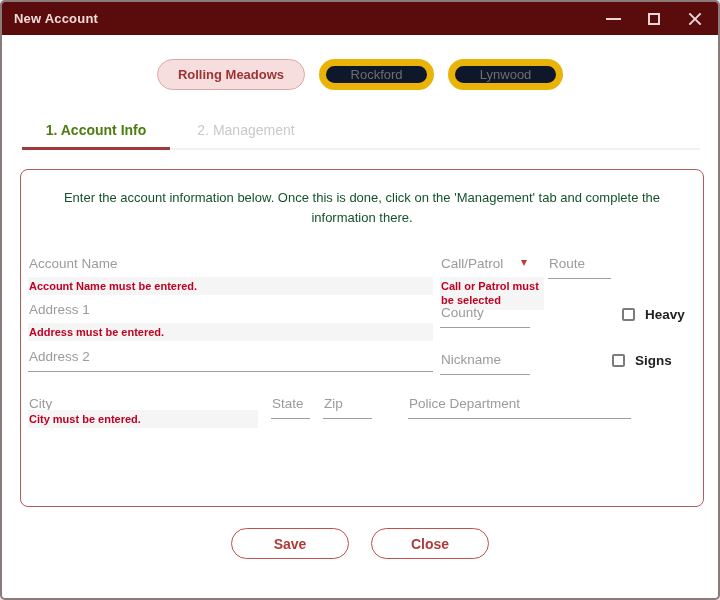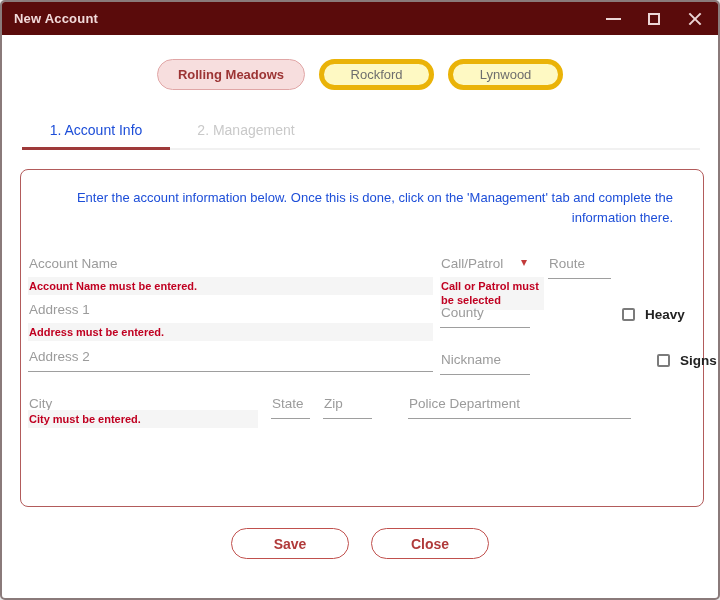--- a/index.html
+++ b/index.html
@@ -39,51 +39,51 @@
 
   
   .pills{
     position:absolute; top:57px; left:0; right:0;
     display:flex; justify-content:center; gap:14px;
   }
   .pill{
     min-width:115px; height:31px; border-radius:16px;
     display:flex; align-items:center; justify-content:center;
     padding:0 20px; font-size:13px; cursor:pointer;
-    background:#fef9c3; border:5px solid #eab308; color:#6e6e6e;
+    background:#0f172a; border:7px solid #eab308; color:#6e6e6e;
   }
   .pill.selected{
     background:#f7dede; border:1px solid #e0a6a6; color:#9c3434; font-weight:bold;
   }
 
   
   .tabbar{
     position:absolute; top:110px; left:20px; right:18px; height:38px;
     display:flex; border-bottom:2px solid #f1f1f1;
   }
   .tab{
     height:100%; display:flex; align-items:center; justify-content:center;
     font-size:14px; cursor:pointer; position:relative;
   }
   .tab.t1{ width:148px; }
   .tab.t2{ width:152px; }
-  .tab.active{ color:#1d4ed8; font-weight:normal; }
+  .tab.active{ color:#4d7c0f; font-weight:bold; }
   .tab.inactive{ color:#c9c9c9; }
   .tab.active::after{
     content:""; position:absolute; left:0; right:0; bottom:-2px; height:3px; background:#9e3a3a;
   }
 
   
   .panel{
     position:absolute; left:18px; top:167px; width:684px; height:338px;
     border:1px solid #b25b5b; border-radius:8px; background:#fff;
   }
   .instructions{
     position:absolute; top:18px; left:30px; right:30px;
-    text-align:right; color:#1d4ed8; font-size:13px; line-height:1.55;
+    text-align:center; color:#14532d; font-size:13px; line-height:1.55;
   }
 
   
   .fld{ position:absolute; height:21px; }
   .fld input{
     width:100%; height:100%; border:none; outline:none; background:transparent;
     border-bottom:1px solid #9e9e9e;
     font-family:inherit; font-size:13.5px; color:#333;
     padding:0 0 9px 1px;
   }
@@ -189,21 +189,21 @@
       <span class="lbl">Heavy</span>
     </div>
 
     <div class="fld" style="left:7px; top:177px; width:405px;">
       <input type="text" placeholder="Address 2" style="">
     </div>
     <div class="fld" style="left:419px; top:180px; width:90px;">
       <input type="text" placeholder="Nickname" style="">
     </div>
 
-    <div class="chk" style="left:636px; top:183px;justify-content:space-between;">
+    <div class="chk" style="left:591px; top:183px;justify-content:space-between;">
       <span class="box"></span>
       <span class="lbl">Signs</span>
     </div>
 
     <div class="fld" style="left:7px; top:224px; width:230px;">
       <input type="text" placeholder="City" style="">
     </div>
     <div class="fld" style="left:250px; top:224px; width:39px;">
       <input type="text" placeholder="State" style="">
     </div>

